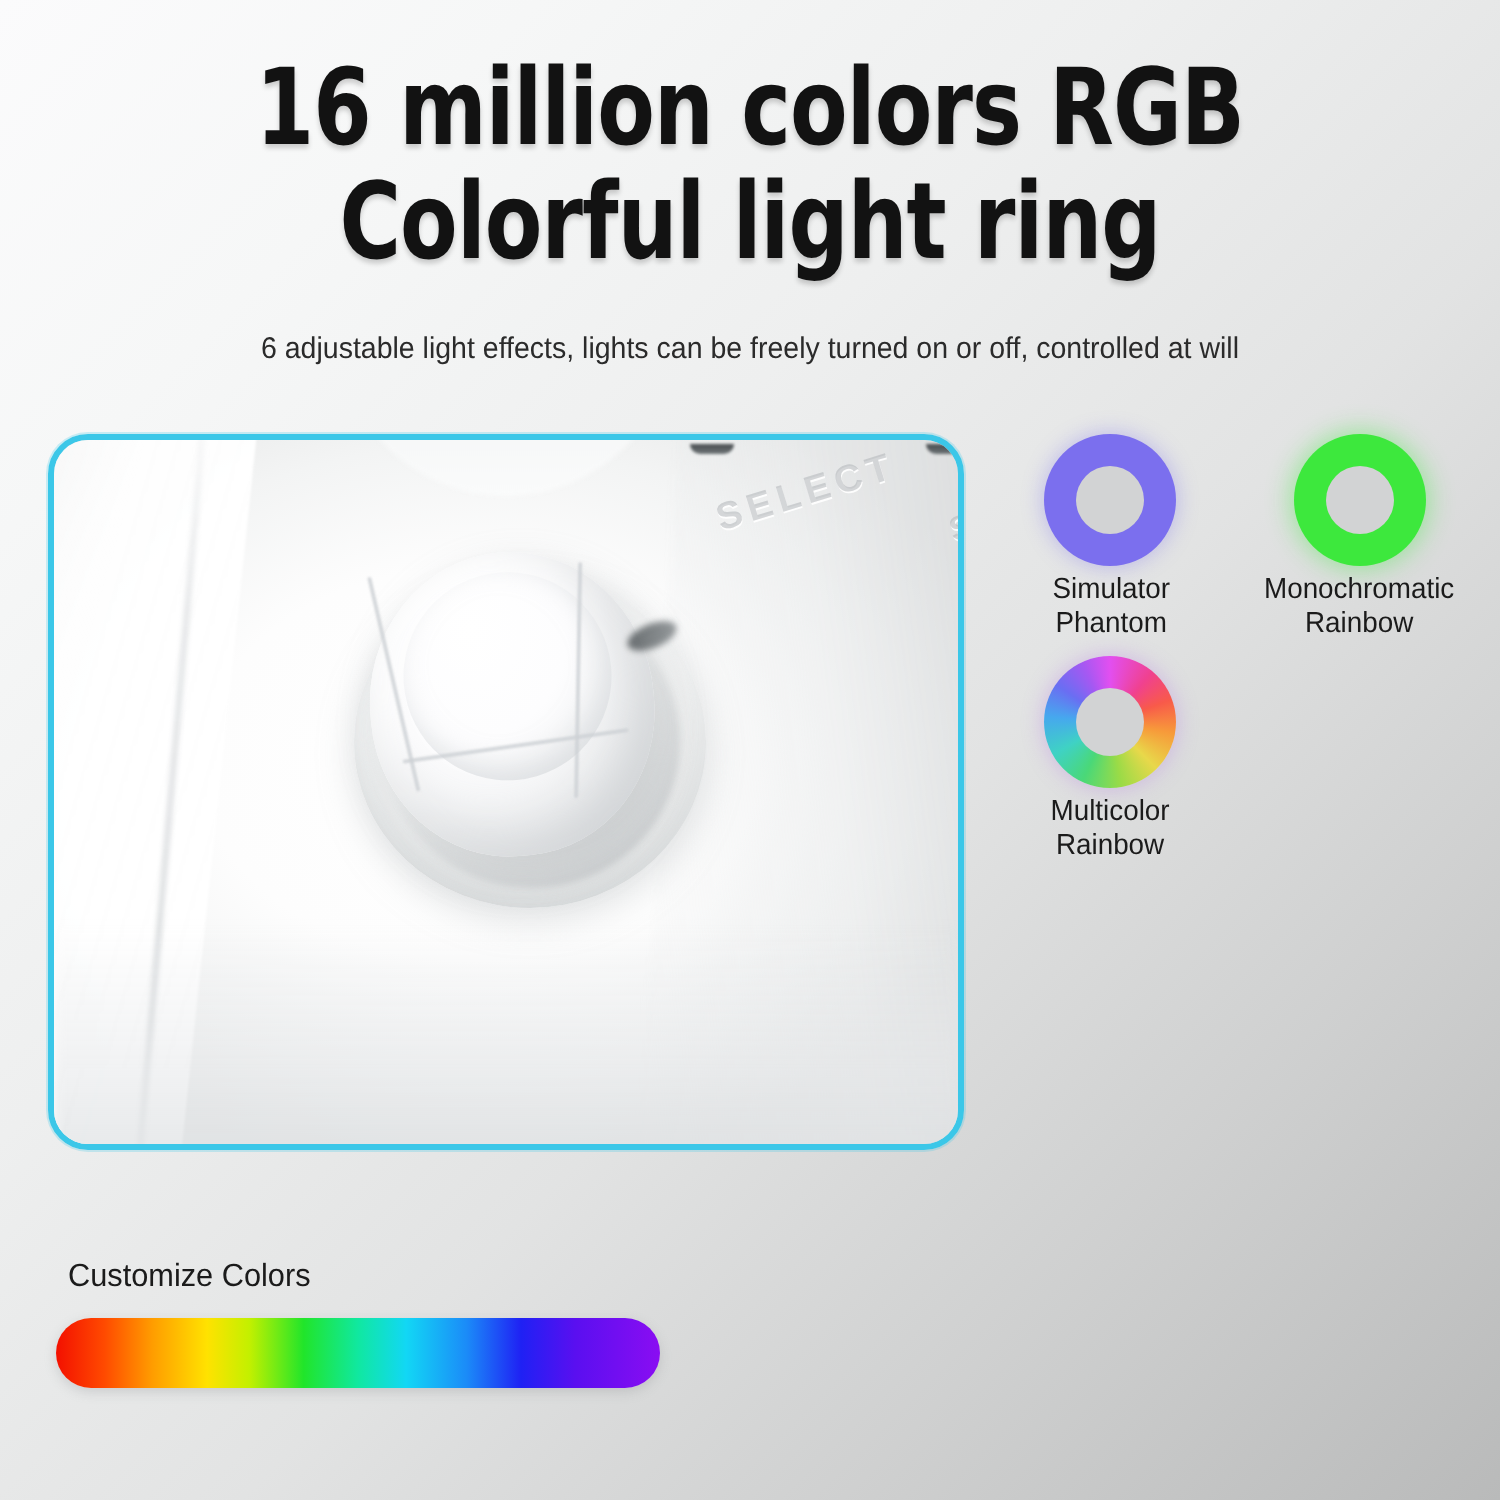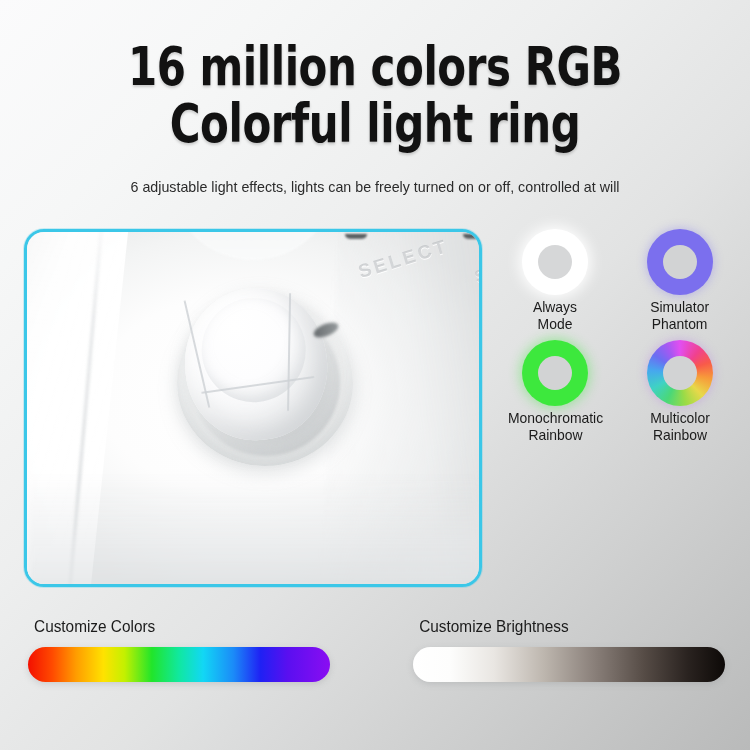--- a/index.html
+++ b/index.html
@@ -17,21 +17,21 @@
         #f6f7f7 18%,
         #eeefef 38%,
         #e2e3e3 58%,
         #cfd0d0 78%,
         #b9baba 100%);
     position:relative;
   }
 
   
   .header {
-    padding-top:38px;
+    padding-top:26px;
     text-align:center;
   }
   .headline {
     font-family:"DejaVu Sans Condensed","Liberation Sans", sans-serif;
     font-weight:700;
     font-size:53px;
     line-height:1.08;
     letter-spacing:-0.5px;
     color:#121212;
     transform:scaleX(0.88);
@@ -315,21 +315,21 @@
     font-size:14.5px;
     line-height:1.13;
     color:#1b1b1b;
     transform:scaleX(0.96);
     white-space:pre-line;
   }
 
   
   .sliders {
     position:absolute;
-    left:0; bottom:36px;
+    left:0; bottom:24px;
     width:100%;
     height:96px;
   }
   .slider-block { position:absolute; }
   .slider-block.colors     { left:28px;  top:0; }
   .slider-block.brightness { left:413px; top:0; }
 
   .slider-title {
     font-size:16px;
     color:#1b1b1b;
@@ -403,27 +403,20 @@
     <div class="stick-slit"></div>
 
     <div class="emboss emboss-select">SELECT</div>
     <div class="emboss emboss-s">S</div>
 
     <div class="panel-shade"></div>
   </div>
 
   <div class="swatches">
 
-    <div class="swatch">
-      <div class="ring-wrap">
-        <div class="ring always"></div>
-      </div>
-      <div class="swatch-label">Always
-Mode</div>
-    </div>
 
 
     <div class="swatch">
       <div class="ring-wrap">
         <div class="ring phantom"></div>
       </div>
       <div class="swatch-label">Simulator
 Phantom</div>
     </div>
 
@@ -447,18 +440,14 @@
   </div>
 </div>
 
 <div class="sliders">
 
   <div class="slider-block colors">
     <div class="slider-title">Customize Colors</div>
     <div class="bar colors"></div>
   </div>
 
-  <div class="slider-block brightness">
-    <div class="slider-title">Customize Brightness</div>
-    <div class="bar brightness"></div>
-  </div>
 
 </div>
 
 </body></html>

